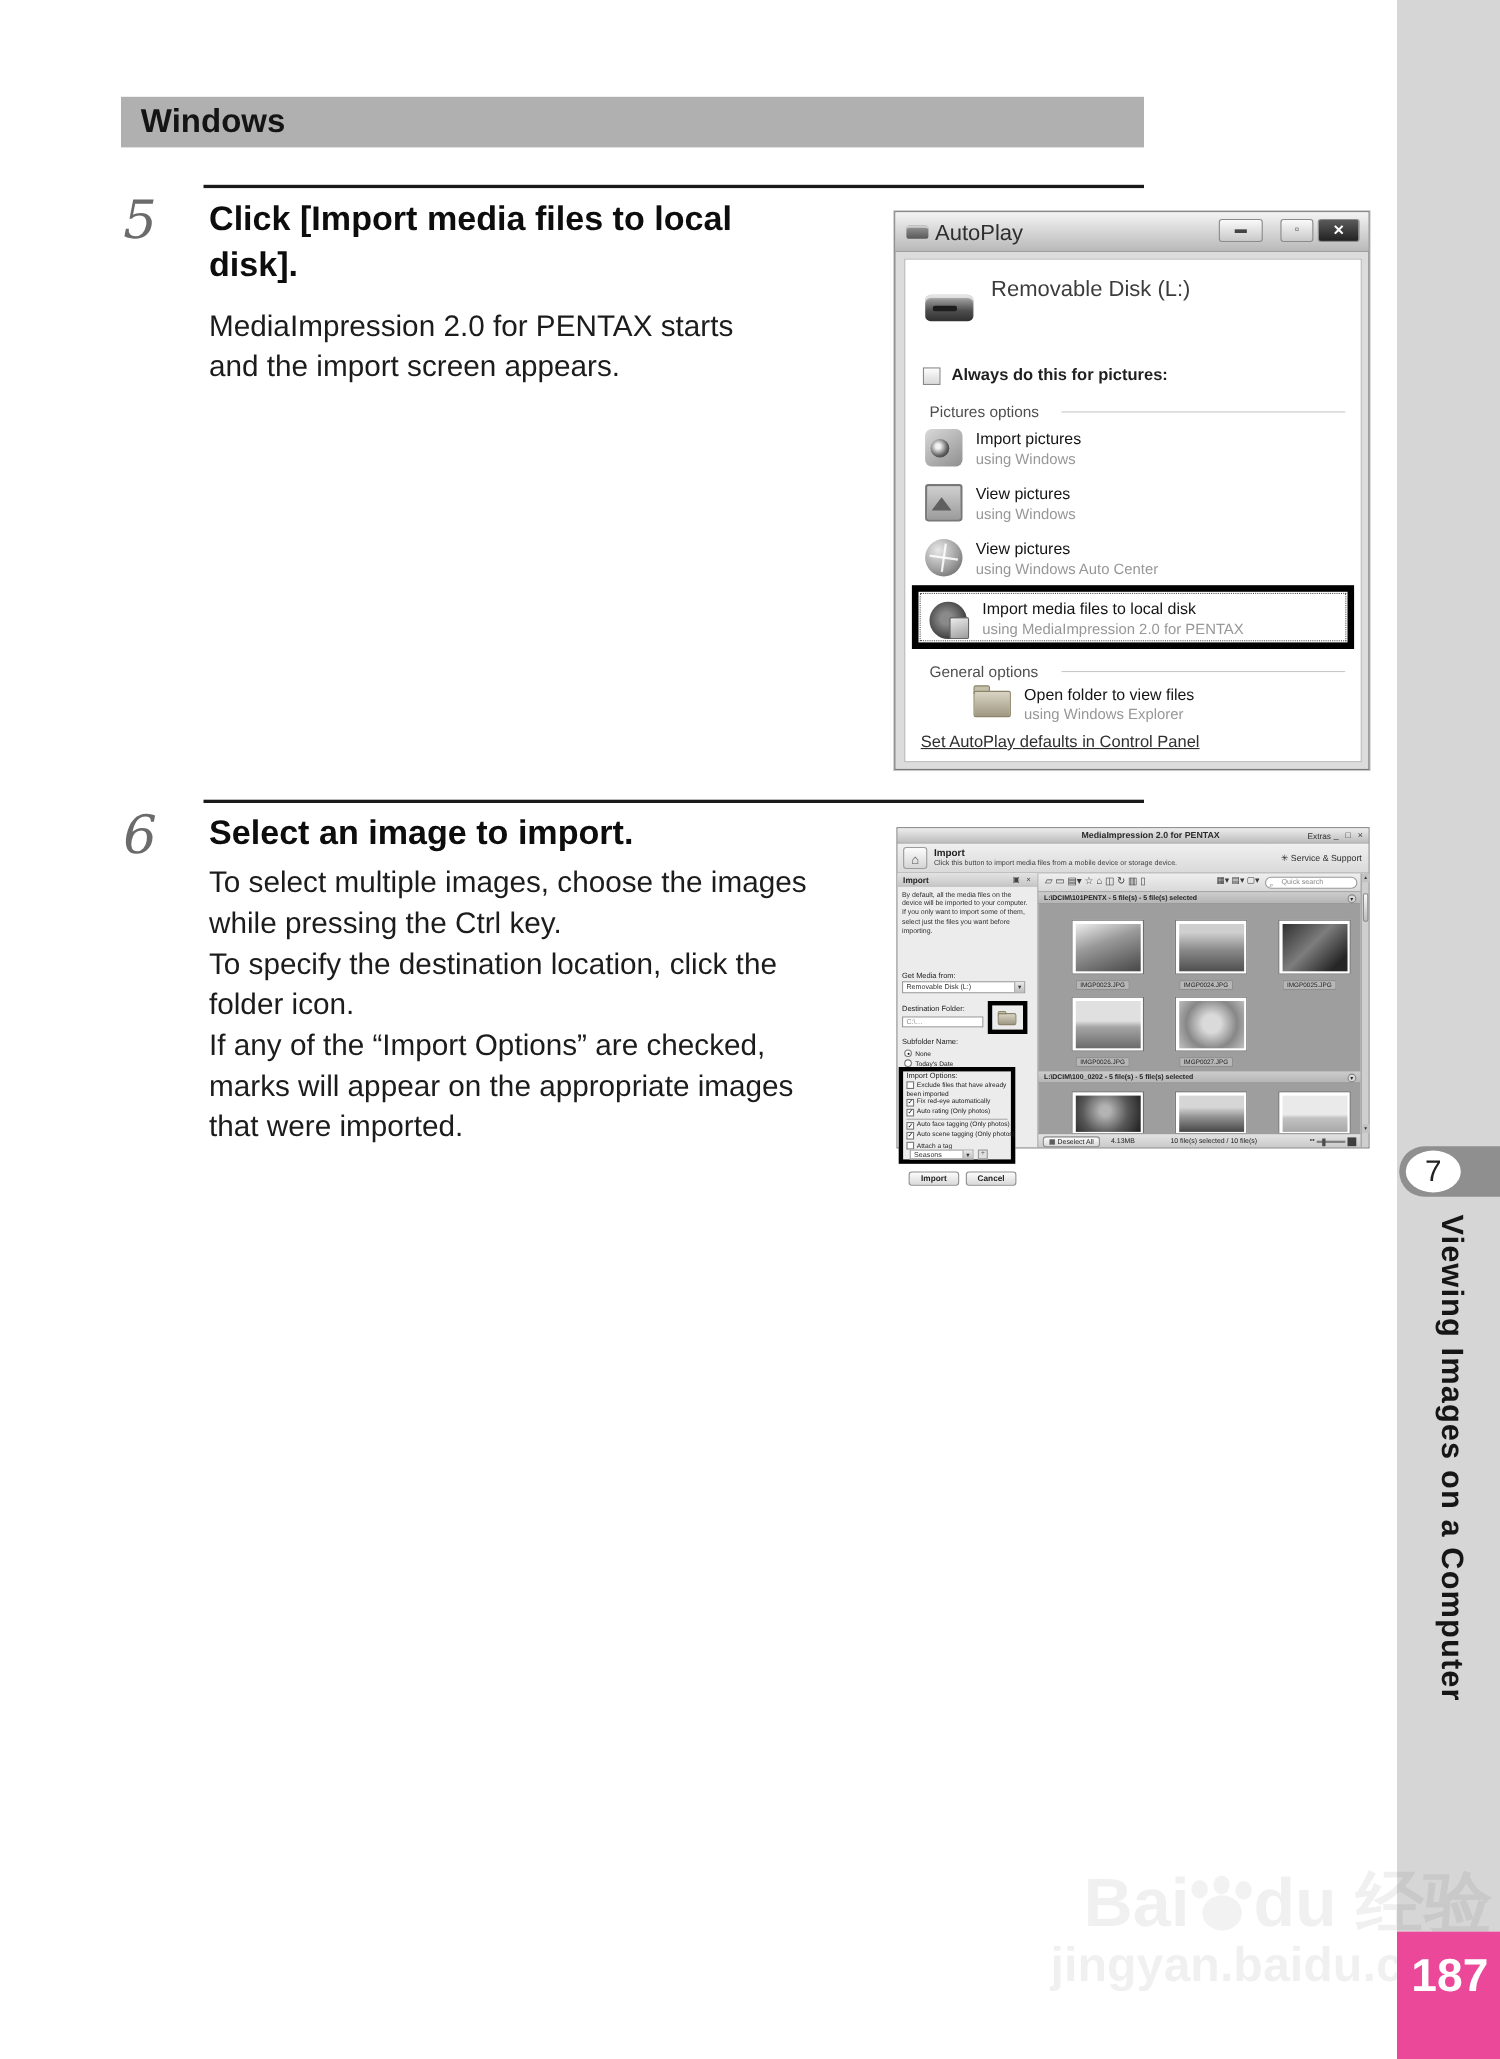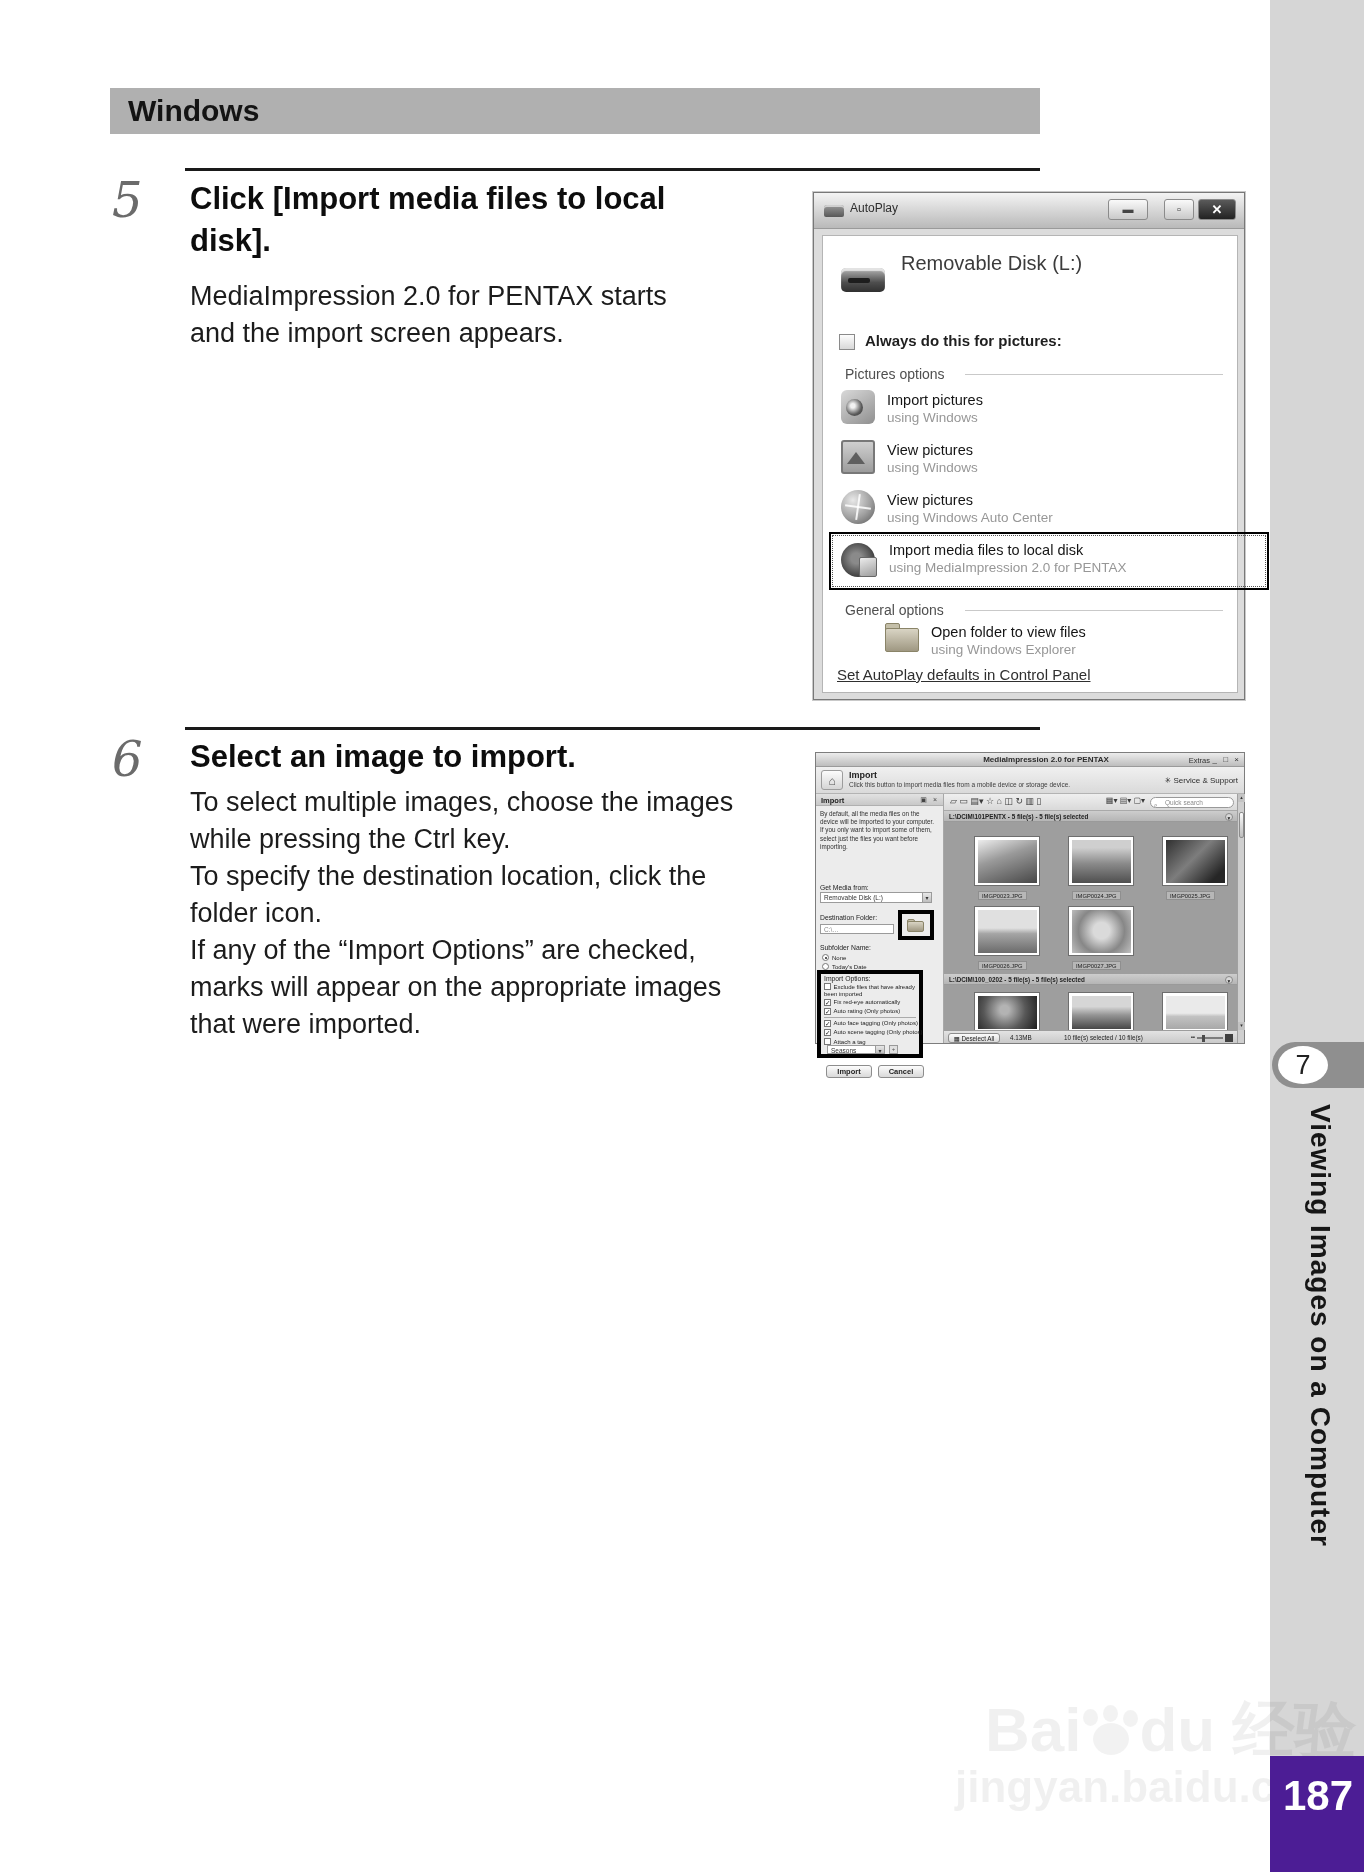--- a/index.html
+++ b/index.html
@@ -13,55 +13,55 @@
   .step-rule { height:3px; background:#1a1a1a; }
   .step-num { font-size:48px; font-style:italic; color:#6b6b6b; font-family:"DejaVu Serif", serif; }
   .step-title { font-size:31px; font-weight:bold; line-height:42px; color:#0d0d0d; }
   .step-body { font-size:27px; line-height:37px; color:#1c1c1c; }
 
   
   .sidebar { left:1270px; top:0; width:94px; height:1756px; background:#d6d6d6; }
   .chapter-tab { left:1272px; top:1042px; width:92px; height:46px; background:#8f8f8f; border-radius:24px 0 0 24px; }
   .chapter-badge { left:6px; top:4px; width:50px; height:38px; background:#fff; border-radius:50%; text-align:center; font-size:27px; line-height:38px; color:#222; }
   .chapter-title { left:1270px; top:1104px; width:94px; height:620px; writing-mode:vertical-rl; font-size:28px; font-weight:bold; color:#161616; letter-spacing:1px; text-align:left; padding-right:28px; }
-  .pageno-box { left:1270px; top:1756px; width:94px; height:116px; background:#4c1d95; z-index:5; }
+  .pageno-box { left:1270px; top:1756px; width:94px; height:116px; background:#ec4899; z-index:5; }
   .pageno-box span { display:block; padding:16px 0 0 13px; font-size:42px; font-weight:bold; color:#fff; }
 
   
   .watermark { z-index:1; color:rgba(0,0,0,0.06); font-weight:bold; white-space:nowrap; }
   .wm1 { left:985px; top:1688px; font-size:62px; }
   .wm2 { left:955px; top:1762px; font-size:44px; }
   .paw { display:inline-block; position:relative; width:58px; height:52px; vertical-align:-6px; }
   .paw i { position:absolute; background:rgba(0,0,0,0.05); border-radius:50%; }
   .paw .p0 { left:12px; top:18px; width:36px; height:32px; }
   .paw .p1 { left:2px;  top:4px;  width:15px; height:17px; }
   .paw .p2 { left:22px; top:0;    width:15px; height:17px; }
   .paw .p3 { left:42px; top:5px;  width:15px; height:17px; }
 
   
   .ap-win { left:813px; top:192px; width:432px; height:508px; background:#dcdcdc; border:1px solid #787878; box-shadow:0 0 0 1px #c9c9c9; }
   .ap-titlebar { left:0; top:0; right:0; height:36px; background:linear-gradient(#f4f4f4,#d9d9d9 45%,#b9b9b9); border-bottom:1px solid #9a9a9a; }
-  .ap-title { left:36px; top:8px; font-size:12px; color:#2e2e2e; }
+  .ap-title { left:36px; top:8px; font-size:20px; color:#2e2e2e; }
   .ap-ico-disk { left:10px; top:12px; width:20px; height:12px; background:linear-gradient(#9a9a9a,#585858); border-radius:3px 3px 2px 2px; box-shadow:inset 0 2px 0 #cfcfcf; }
   .ap-btn { top:6px; height:21px; border:1px solid #8b8b8b; border-radius:3px; background:linear-gradient(#fafafa,#c9c9c9); text-align:center; font-size:11px; line-height:19px; color:#444; }
   .ap-btn-min { right:96px; width:40px; }
   .ap-btn-max { right:50px; width:30px; }
   .ap-btn-close { right:8px; width:38px; background:linear-gradient(#5a5a5a,#222); color:#fff; font-weight:bold; font-size:13px; }
   .ap-content { left:8px; top:42px; width:416px; height:458px; background:#fff; border:1px solid #b5b5b5; }
   .ap-head { left:78px; top:16px; font-size:20px; color:#3c3c3c; }
   .ap-disk-icon { left:18px; top:32px; width:44px; height:24px; background:linear-gradient(#b8b8b8,#4e4e4e 60%,#303030); border-radius:5px; box-shadow:inset 0 3px 1px #e3e3e3; }
   .ap-disk-icon::after { content:""; position:absolute; left:7px; top:10px; width:22px; height:5px; background:#1d1d1d; border-radius:2px; }
   .ap-cb { left:16px; top:98px; width:16px; height:16px; border:1px solid #8a8a8a; background:linear-gradient(#fdfdfd,#d8d8d8); }
   .ap-cb-label { left:42px; top:96px; font-size:15px; font-weight:bold; color:#1f1f1f; }
   .ap-group { font-size:14px; color:#4f4f4f; }
   .ap-group-line { height:1px; background:#c9c9c9; }
   .ap-opt-icon { width:34px; height:34px; }
   .ap-opt-title { font-size:14.5px; color:#141414; }
   .ap-opt-sub { font-size:13.5px; color:#979797; }
-  .ap-highlight { left:6px; top:296px; width:440px; height:58px; border:2px solid #000000;text-decoration:underline; }
+  .ap-highlight { left:6px; top:296px; width:402px; height:58px; border:6px solid #000000;text-decoration:underline; }
   .ap-highlight-inner { left:2px; top:2px; right:2px; bottom:2px; outline:1px dotted #555; }
   .ap-link { font-size:15px; color:#2f2f2f; text-decoration:underline; }
   .icam { background:linear-gradient(145deg,#d9d9d9,#8f8f8f); border-radius:6px; position:relative; }
   .icam::after { content:""; position:absolute; left:5px; top:9px; width:17px; height:17px; border-radius:50%; background:radial-gradient(circle at 40% 40%, #f2f2f2 15%, #5c5c5c 60%, #2c2c2c); }
   .iview { background:linear-gradient(#cfcfcf,#9c9c9c); border:2px solid #787878; border-radius:3px; position:relative; }
   .iview::after { content:""; position:absolute; left:4px; top:10px; border-left:9px solid transparent; border-right:9px solid transparent; border-bottom:12px solid #5f5f5f; }
   .iorb { border-radius:50%; background:radial-gradient(circle at 35% 30%, #e8e8e8, #9f9f9f 55%, #565656); position:relative; }
   .iorb::before, .iorb::after { content:""; position:absolute; background:rgba(255,255,255,0.85); }
   .iorb::before { left:16px; top:4px; width:2px; height:26px; transform:rotate(8deg); }
   .iorb::after { left:4px; top:16px; width:26px; height:2px; transform:rotate(8deg); }

